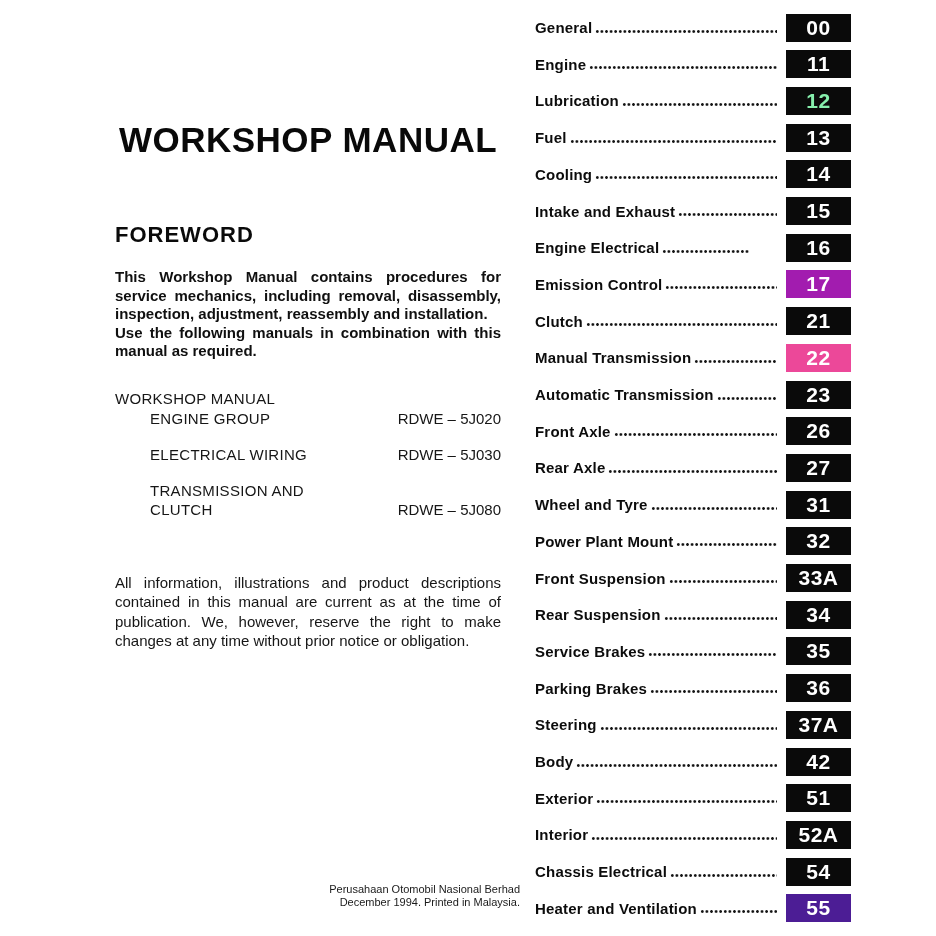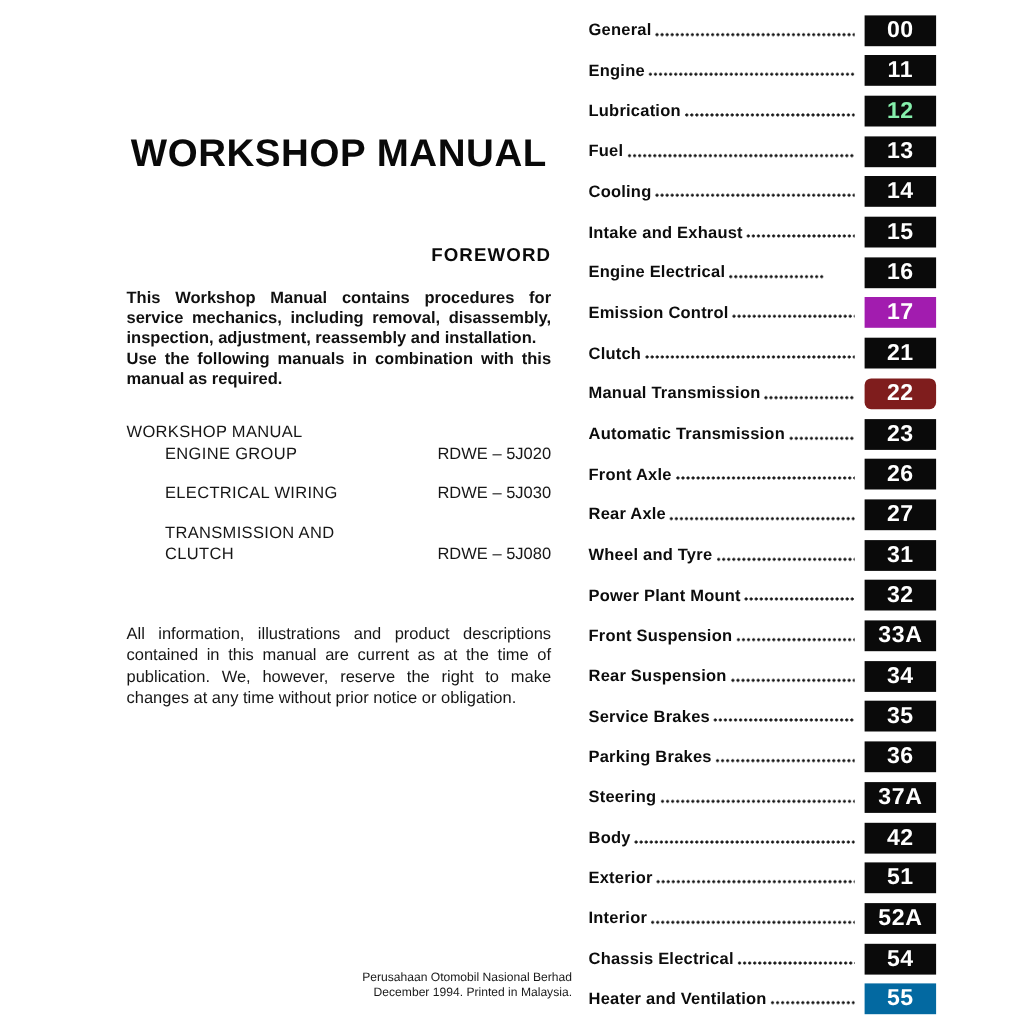--- a/index.html
+++ b/index.html
@@ -12,21 +12,21 @@
   }
   .page { position: relative; width: 936px; height: 936px; background: #fff; }
 
   
   .left-col { position: absolute; left: 115px; top: 120px; width: 386px; }
   .doc-title {
     font-size: 35px; font-weight: bold; text-align: center;
     letter-spacing: 0.5px; line-height: 40px; color: #090909;
   }
   .foreword {
-    font-size: 17px; font-weight: bold; text-align: right;
+    font-size: 22px; font-weight: bold; text-align: left;
     letter-spacing: 1px; margin-top: 62px; color: #0a0a0a;
   }
   .intro {
     margin-top: 20px; font-size: 15px; font-weight: bold;
     line-height: 18.5px; text-align: justify; color: #101010;
   }
   .intro .p2 { margin-top: 0; }
   .manuals { margin-top: 28px; font-size: 15px; line-height: 19px; color: #161616; }
   .manuals-header { letter-spacing: 0.3px; }
   .manual-item {
@@ -167,21 +167,21 @@
 
   <div class="toc-row">
     <span class="toc-label">Clutch</span>
     <span class="toc-leader"></span>
     <span class="toc-box" style="background: rgb(10, 10, 10); color: rgb(255, 255, 255);">21</span>
   </div>
 
   <div class="toc-row">
     <span class="toc-label">Manual Transmission</span>
     <span class="toc-leader"></span>
-    <span class="toc-box" style="background: #7f1d1d; color: rgb(255, 255, 255); border-radius: 6px;">22</span>
+    <span class="toc-box" style="background: #ec4899; color: rgb(255, 255, 255);">22</span>
   </div>
 
   <div class="toc-row">
     <span class="toc-label">Automatic Transmission</span>
     <span class="toc-leader"></span>
     <span class="toc-box" style="background: rgb(10, 10, 10); color: rgb(255, 255, 255);">23</span>
   </div>
 
   <div class="toc-row">
     <span class="toc-label">Front Axle</span>
@@ -257,16 +257,16 @@
 
   <div class="toc-row">
     <span class="toc-label">Chassis Electrical</span>
     <span class="toc-leader"></span>
     <span class="toc-box" style="background: rgb(10, 10, 10); color: rgb(255, 255, 255);">54</span>
   </div>
 
   <div class="toc-row">
     <span class="toc-label">Heater and Ventilation</span>
     <span class="toc-leader"></span>
-    <span class="toc-box" style="background: #0369a1; color: rgb(255, 255, 255);">55</span>
+    <span class="toc-box" style="background: #4c1d95; color: rgb(255, 255, 255);">55</span>
   </div>
 </div>
 </div>
 
 </body></html>

